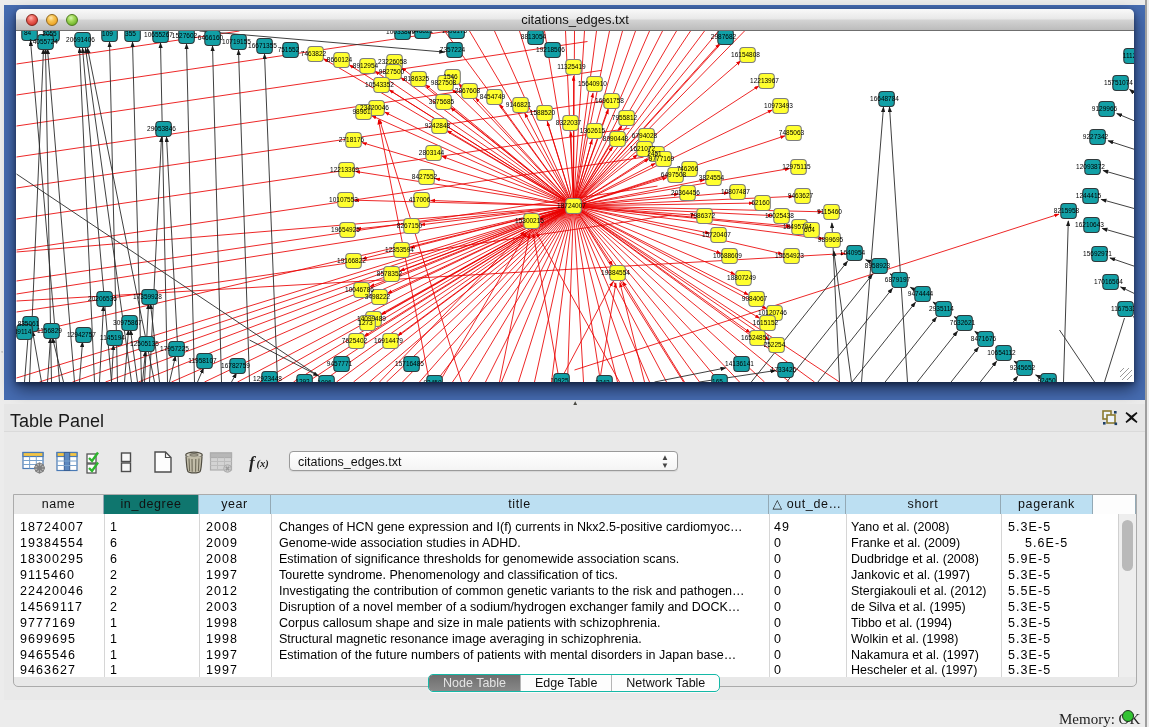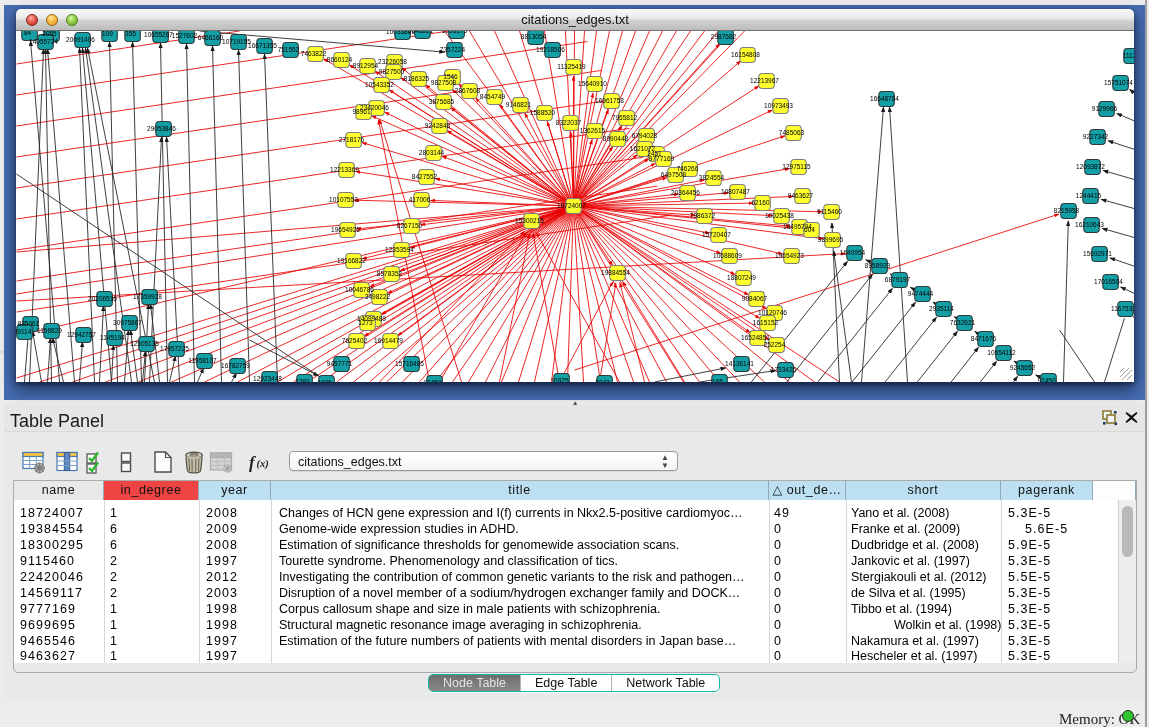--- a/index.html
+++ b/index.html
@@ -39,21 +39,21 @@
 #pclose { position:absolute; left:1120px; top:6px; width:15px; height:15px; }
 
 #toolbar { position:absolute; left:0; top:29px; width:100%; height:50px; }
 .ticon { position:absolute; top:16.5px; width:24px; height:24px; }
 #dropdown { position:absolute; left:285px; top:18px; width:389px; height:20px;
   border:1px solid #9a9a9a; border-radius:4px;
   background:linear-gradient(180deg,#ffffff,#f4f4f4); box-shadow:0 1px 1px rgba(0,0,0,0.08);}
 #dropdown .txt { position:absolute; left:8px; top:2.5px; font-size:12.5px; color:#111; }
 #dropdown .arr { position:absolute; right:8px; top:2px; font-size:8px; color:#444; line-height:8px; text-align:center;}
 
-#tablebox { position:absolute; left:9px; top:76px; width:1124px; height:193px;
+#tablebox { position:absolute; left:9px; top:90px; width:1124px; height:193px;
   border:1px solid #ababab; border-radius:0 0 5px 5px; background:#e8e8e8; }
 #thead { position:absolute; left:0; top:0; width:1122px; height:19px; }
 #thead .hc { position:absolute; top:0; height:19px; background:#bcdff2;
   border-right:1px solid #93a9b5; font-size:12.5px; letter-spacing:0.6px; color:#111; text-align:center; line-height:19px; }
 #tbody { position:absolute; left:0; top:19px; width:1104px; height:163px; background:#fff; overflow:hidden;}
 .trow { position:absolute; left:0; width:1104px; height:15.9px; font-size:12.5px; color:#000; }
 .trow .num { letter-spacing:1.05px; }
 .trow span { position:absolute; top:1px; white-space:nowrap; overflow:hidden; }
 
 .vline { position:absolute; top:19px; width:1px; height:163px; background:#d6d6d6; }
@@ -677,21 +677,21 @@
           <text x="8.5" y="16.5" font-family="Liberation Serif,serif" font-style="italic" font-weight="bold" font-size="10.5" fill="#222">(x)</text>
         </svg>
       <div id="dropdown">
           <div class="txt">citations_edges.txt</div>
           <div class="arr">▲<br>▼</div>
         </div>
     </div>
     <div id="tablebox">
       <div id="thead">
           <div class="hc" style="left:0px;width:90px;background:#e8e8e8;">name</div>
-<div class="hc" style="left:90px;width:95px;background:#ef4444;">in_degree</div>
+<div class="hc" style="left:90px;width:95px;background:#0f766e;">in_degree</div>
 <div class="hc" style="left:185px;width:72px;background:#bcdff2;">year</div>
 <div class="hc" style="left:257px;width:498px;background:#bcdff2;">title</div>
 <div class="hc" style="left:755px;width:77px;background:#bcdff2;">△ out_de…</div>
 <div class="hc" style="left:832px;width:155px;background:#bcdff2;">short</div>
 <div class="hc" style="left:987px;width:92px;background:#bcdff2;">pagerank</div>
 <div class="hc" style="left:1079px;width:43px;background:#fdfdfd;"></div>
         </div>
       <div id="tbody">
           <div class="trow" style="top:5.3px;">
             <span class="num" style="left:6px;">18724007</span>
@@ -699,21 +699,21 @@
             <span class="num" style="left:192px;">2008</span>
             <span style="left:265px;width:488px;">Changes of HCN gene expression and I(f) currents in Nkx2.5-positive cardiomyoc…</span>
             <span class="num" style="left:760px;">49</span>
             <span style="left:837px;">Yano et al. (2008)</span>
             <span class="num" style="left:994px;">5.3E-5</span>
           </div>
 <div class="trow" style="top:21.2px;">
             <span class="num" style="left:6px;">19384554</span>
             <span class="num" style="left:96px;">6</span>
             <span class="num" style="left:192px;">2009</span>
-            <span style="left:265px;width:488px;">Genome-wide expression studies in ADHD.</span>
+            <span style="left:265px;width:488px;">Genome-wide association studies in ADHD.</span>
             <span class="num" style="left:760px;">0</span>
             <span style="left:837px;">Franke et al. (2009)</span>
             <span class="num" style="left:994px;margin-left:17px;">5.6E-5</span>
           </div>
 <div class="trow" style="top:37.1px;">
             <span class="num" style="left:6px;">18300295</span>
             <span class="num" style="left:96px;">6</span>
             <span class="num" style="left:192px;">2008</span>
             <span style="left:265px;width:488px;">Estimation of significance thresholds for genomewide association scans.</span>
             <span class="num" style="left:760px;">0</span>
@@ -755,21 +755,21 @@
             <span class="num" style="left:760px;">0</span>
             <span style="left:837px;">Tibbo et al. (1994)</span>
             <span class="num" style="left:994px;">5.3E-5</span>
           </div>
 <div class="trow" style="top:116.6px;">
             <span class="num" style="left:6px;">9699695</span>
             <span class="num" style="left:96px;">1</span>
             <span class="num" style="left:192px;">1998</span>
             <span style="left:265px;width:488px;">Structural magnetic resonance image averaging in schizophrenia.</span>
             <span class="num" style="left:760px;">0</span>
-            <span style="left:837px;margin-left:43px;">Wolkin et al. (1998)</span>
+            <span style="left:837px;">Wolkin et al. (1998)</span>
             <span class="num" style="left:994px;">5.3E-5</span>
           </div>
 <div class="trow" style="top:132.5px;">
             <span class="num" style="left:6px;">9465546</span>
             <span class="num" style="left:96px;">1</span>
             <span class="num" style="left:192px;">1997</span>
             <span style="left:265px;width:488px;">Estimation of the future numbers of patients with mental disorders in Japan base…</span>
             <span class="num" style="left:760px;">0</span>
             <span style="left:837px;">Nakamura et al. (1997)</span>
             <span class="num" style="left:994px;">5.3E-5</span>

